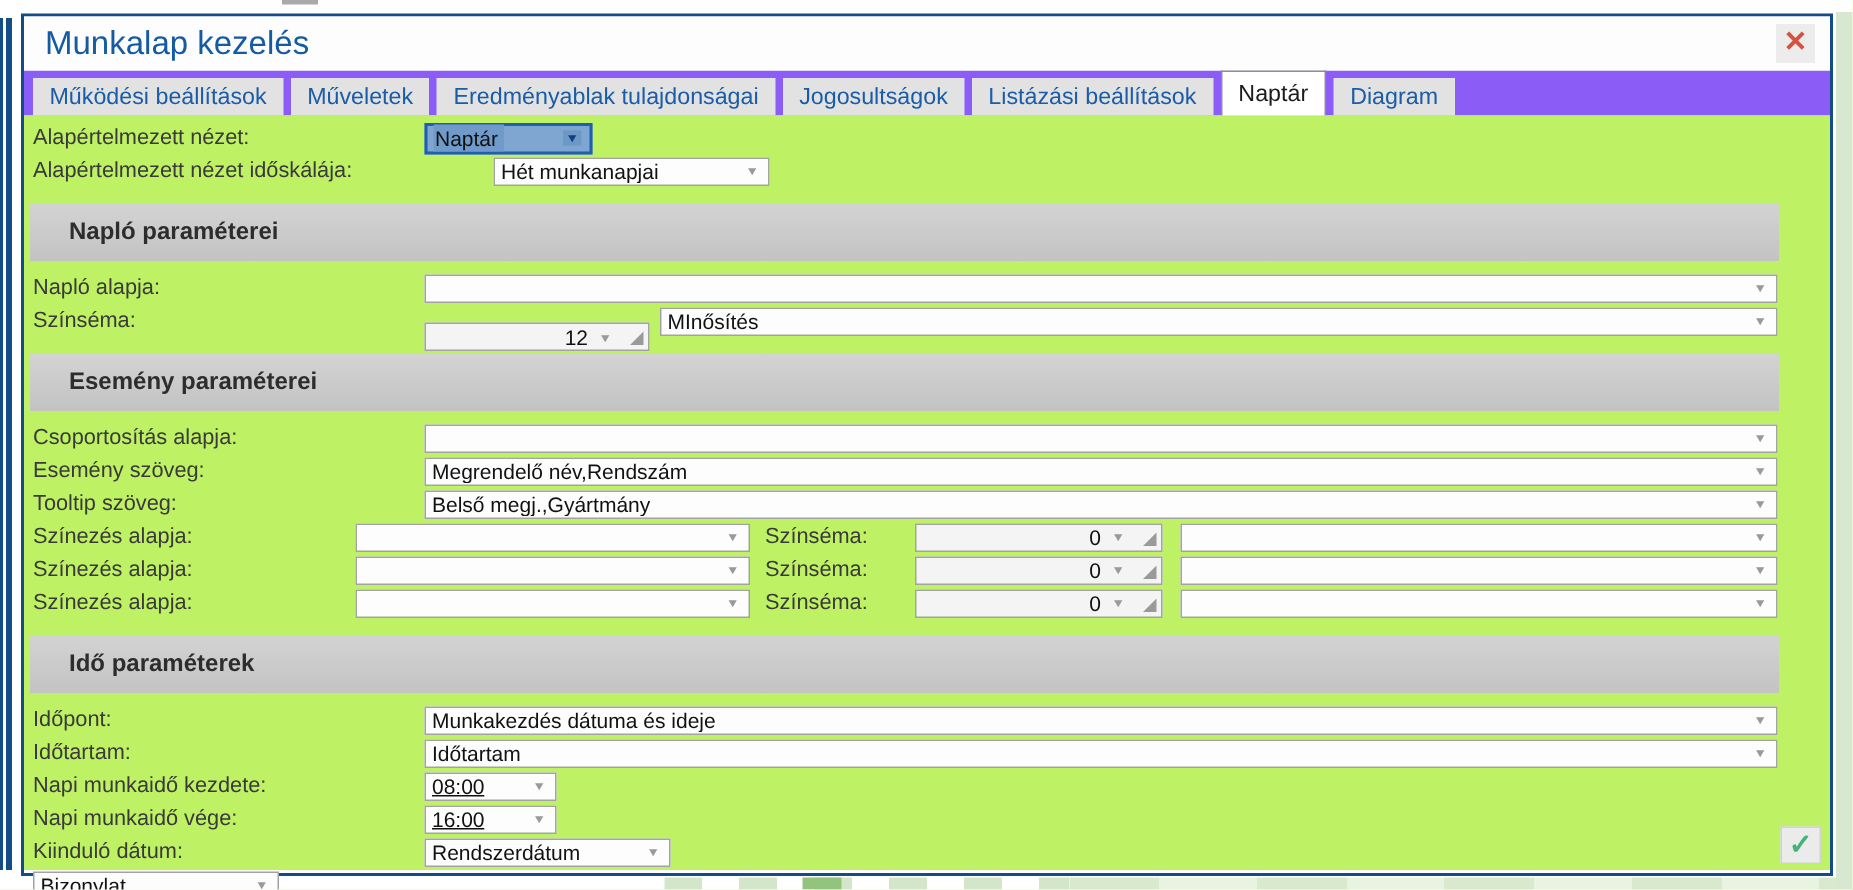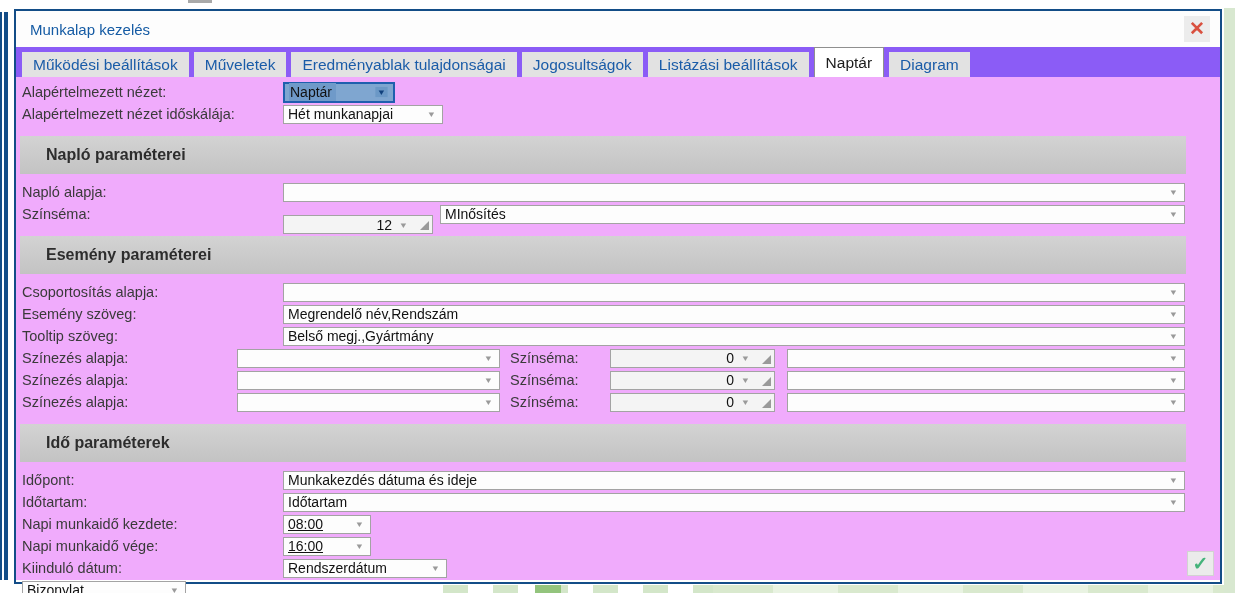--- a/index.html
+++ b/index.html
@@ -16,45 +16,45 @@
     background:repeating-linear-gradient(90deg,#d3e6c9 0 25px,#ffffff 25px 50px); }
   .bottom-block-dark { position:absolute; left:535px; top:585px; width:26px; height:8px; background:#93c47d; }
   .bottom-blocks-b { position:absolute; left:713px; top:585px; width:511px; height:8px;
     background:repeating-linear-gradient(90deg,#d9e9ce 0 60px,#e9f3e2 60px 125px); }
 
   
   .window { position:absolute; left:14px; top:9px; width:1208px; height:575px;
     background:#ffffff; border:2px solid #134d87; }
 
   .titlebar { position:relative; height:36px; background:#fdfdfd; display:flex; align-items:center; }
-  .title { color:#155ba4; font-size:15px; padding-left:14px; }
+  .title { color:#155ba4; font-size:22px; padding-left:14px; }
   .close-btn { position:absolute; right:10px; top:5px; width:26px; height:26px; background:#ececec;
     color:#d9503f; font-size:19px; font-weight:bold; text-align:center; line-height:26px; cursor:default; }
 
   .tabs-row { height:30px; display:flex; align-items:flex-end; padding-left:6px; background:#8b5cf6; }
   .tab { background:#e2e2e2; color:#1a5ca8; font-size:15.5px; height:25px; line-height:25px;
     padding:0 11px; margin-right:5px; white-space:nowrap; cursor:default; }
   .tab.active { background:#ffffff; color:#1c1c1c; border:1px solid #8f8f8f; border-bottom:none;
     height:30px; line-height:29px; z-index:2; }
 
-  .content { position:relative; background:#f0abfc; height:503px; padding-top:4px; }
+  .content { position:relative; background:#bef264; height:503px; padding-top:4px; }
 
   .frow { display:flex; align-items:center; height:22px; padding-left:6px; }
   .flabel { width:261px; font-size:14.5px; color:#3a3a3a; white-space:nowrap; }
 
   .combo { position:relative; height:19px; background:#fdfdfd; border:1px solid #a3a3a3;
     display:flex; align-items:center; padding:0 18px 0 4px; font-size:14px; color:#111; }
   .combo .combo-text { white-space:nowrap; overflow:hidden; }
   .combo .combo-arrow { position:absolute; right:4px; top:50%; transform:translateY(-50%) scale(.72,.6);
     color:#9a9a9a; font-size:13px; line-height:1; }
   .combo.wide { flex:1; margin-right:35px; }
   .combo.focused { background:#7fa6d0; border:2px solid #1f5fae; height:21px; }
   .combo.focused .combo-text { background:#6f9ac9; padding:1px 4px 1px 1px; }
   .combo.focused .combo-arrow { right:3px; color:#10407c; background:#6b98c6; padding:2px 2px; }
-  .w112 { width:112px; } .w160 { width:160px; } .w263 { width:263px; }
+  .w112 { width:112px; } .w160 { width:184px;margin-left:46px; } .w263 { width:263px; }
   .w88 { width:88px;text-decoration:underline; } .w164 { width:164px; }
 
   .spinner { position:relative; height:19px; background:#f4f4f4; border:1px solid #a3a3a3;
     display:flex; align-items:center; justify-content:flex-end; padding-right:40px;
     font-size:14px; color:#111; }
   .spinner .spin-arrow { position:absolute; right:22px; top:50%; transform:translateY(-50%) scale(.72,.6);
     color:#9a9a9a; font-size:13px; line-height:1; }
   .spinner .spin-corner { position:absolute; right:3px; bottom:3px; width:0; height:0;
     border-left:9px solid transparent; border-bottom:9px solid #9a9a9a; }
   .spin150 { width:150px;margin-top:21px; } .spin165 { width:165px; }

